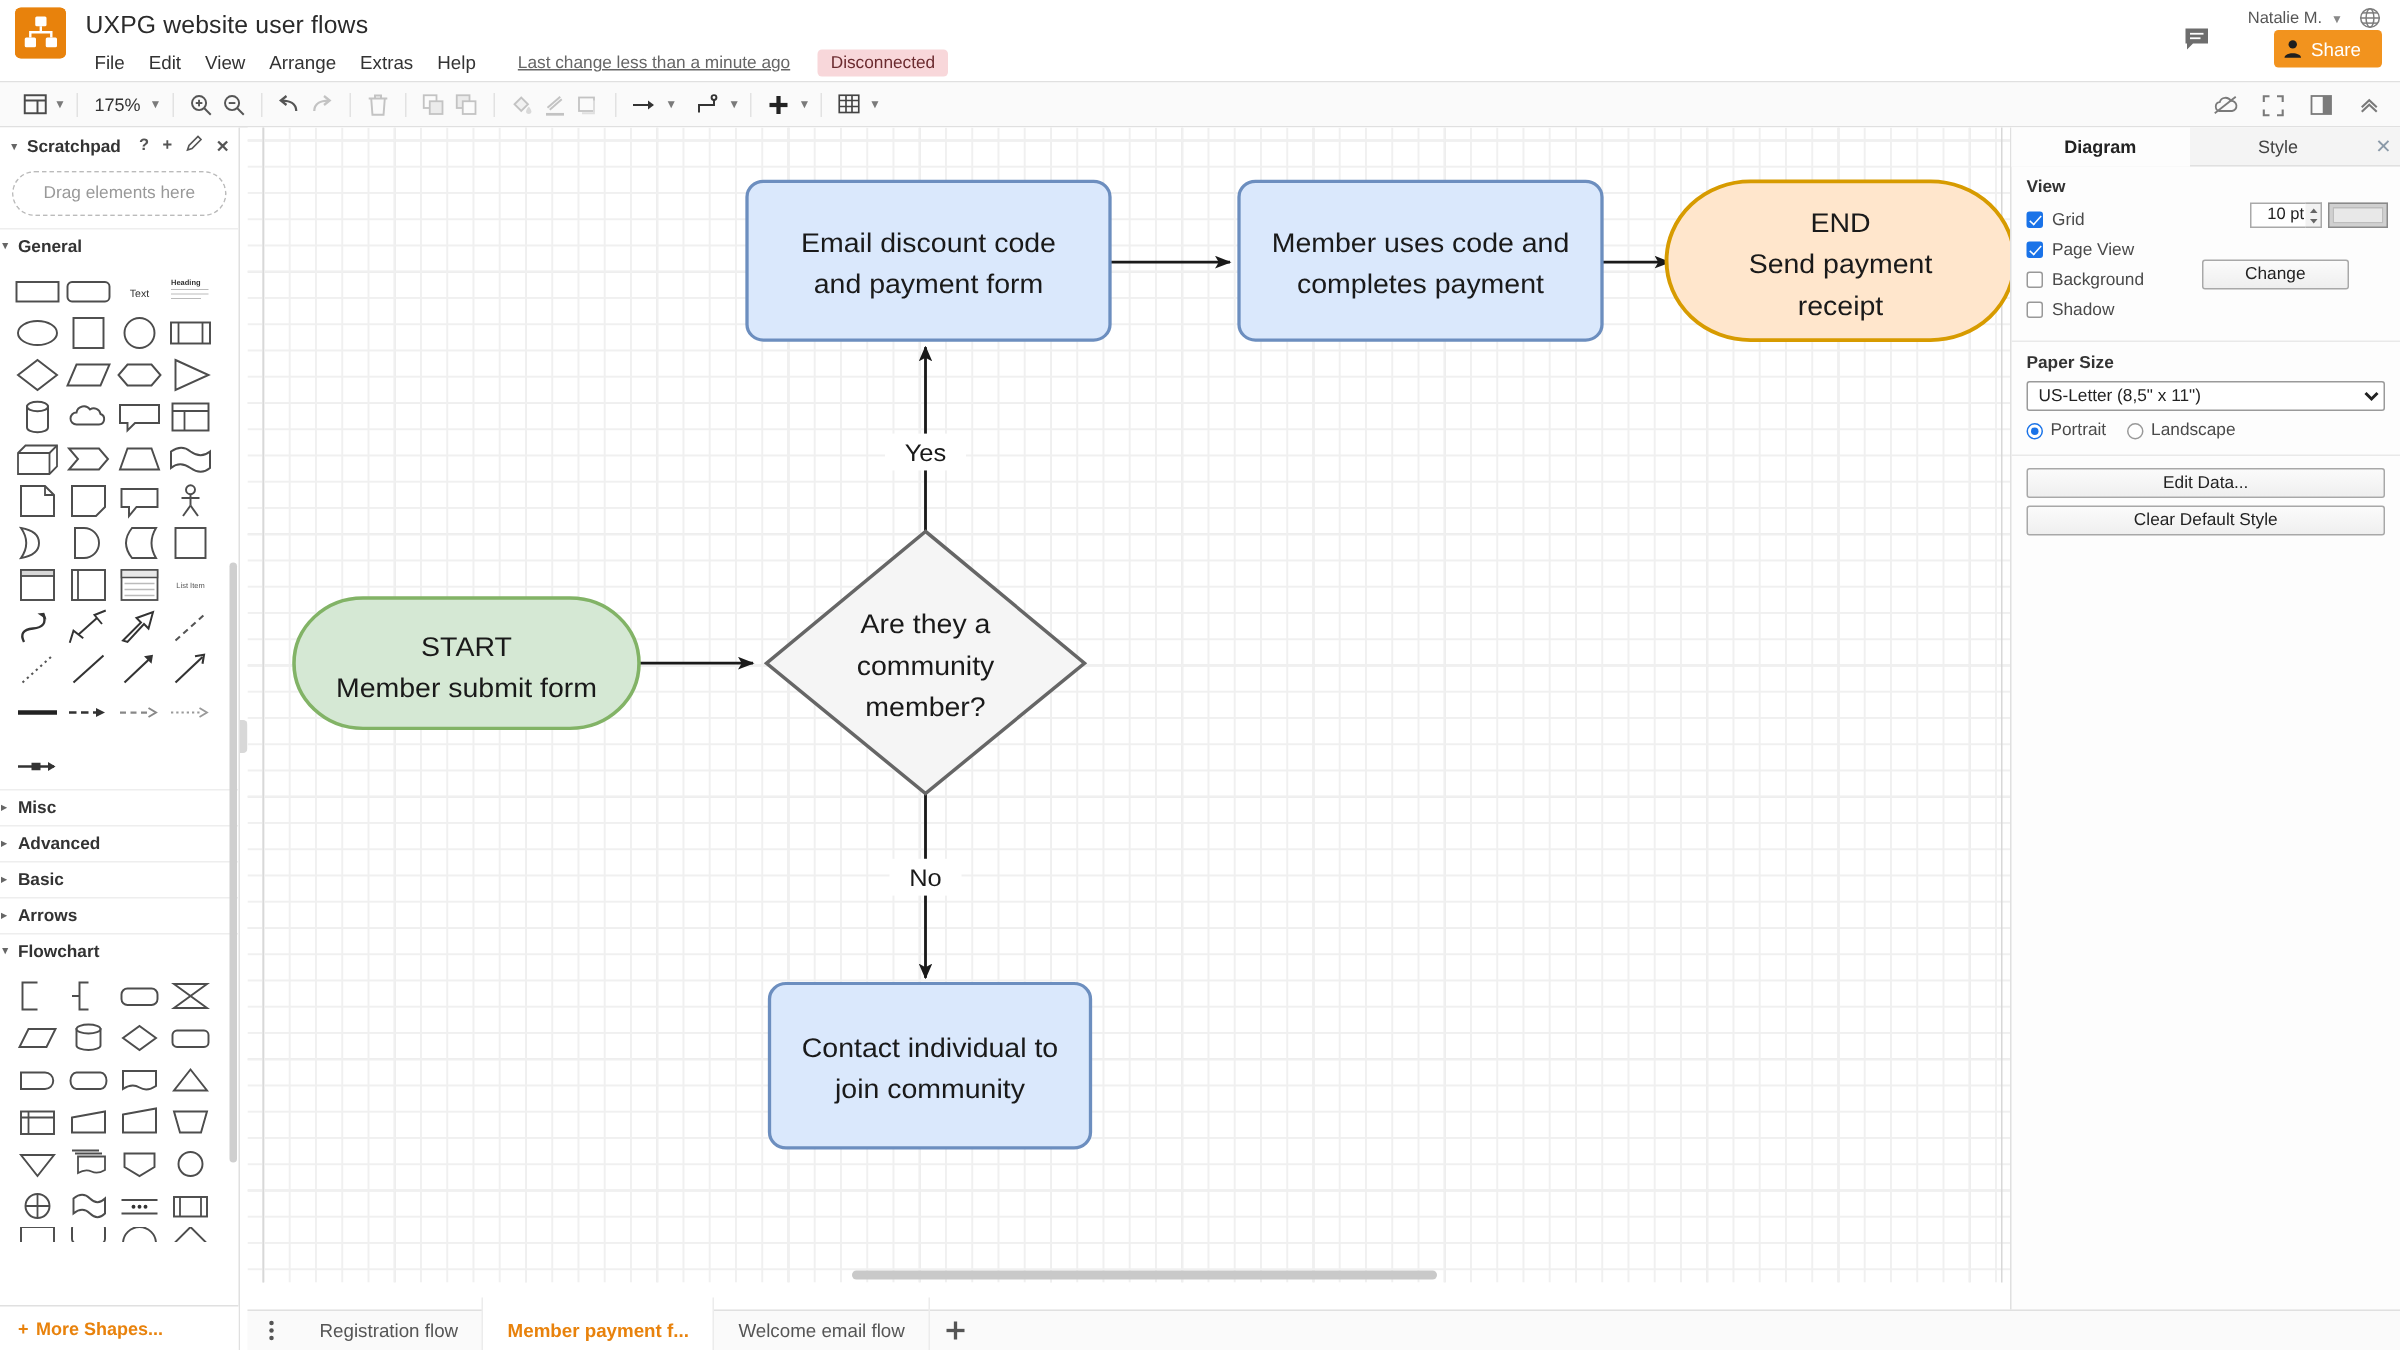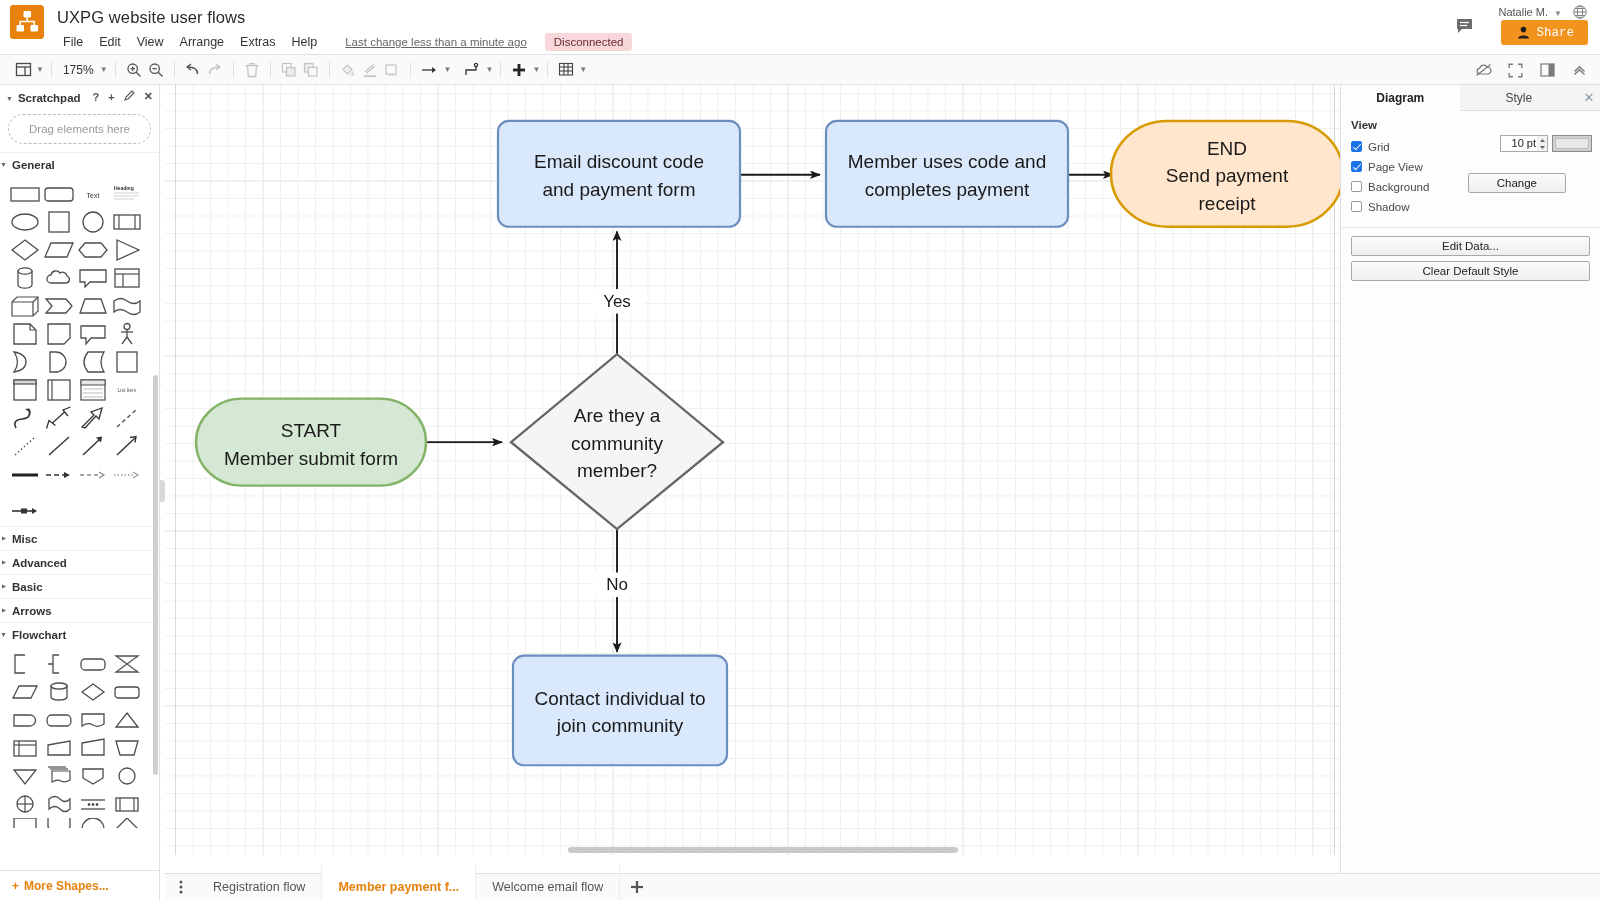--- a/index.html
+++ b/index.html
@@ -48,21 +48,21 @@
     position: absolute; right: 38px; top: 6px; font-size: 11px; color: #555;
     cursor: pointer; white-space: nowrap;
   }
   #globe-icon { position: absolute; right: 12px; top: 4px; cursor: pointer; }
   #comment-icon {
     position: absolute; right: 126px; top: 18px; cursor: pointer;
   }
   #share-btn {
     position: absolute; right: 12px; top: 20px; height: 25px;
     background: #f2931e; color: #fff; border: none; border-radius: 3px;
-    font-size: 12.5px; font-family: Liberation Mono, monospace; padding: 0 14px 0 16px;
+    font-size: 12.5px; font-family: Liberation Sans, sans-serif; padding: 0 14px 0 6px;
     display: flex; align-items: center; gap: 6px; cursor: pointer;
   }
 
   
   #toolbar {
     position: absolute; left: 0; top: 55px; width: 1600px; height: 30px;
     background: #fafafa; border-bottom: 1px solid #e0e0e0;
     display: flex; align-items: center; padding-left: 12px;
   }
   .tb-btn {
@@ -1118,20 +1118,36 @@
         <span class="rp-label">Background</span>
       </div>
       <div id="bg-change-btn">Change</div>
       <div class="rp-row">
         <span class="cb"></span>
         <span class="rp-label">Shadow</span>
       </div>
     </div>
 
 
+    <div class="rp-section">
+      <div class="rp-title">Paper Size</div>
+      <select id="paper-select">
+        <option>US-Letter (8,5" x 11")</option>
+      </select>
+      <div class="radio-row">
+        <span style="display:flex;align-items:center;">
+          <span class="rd on"></span>
+          <span class="rp-label">Portrait</span>
+        </span>
+        <span style="display:flex;align-items:center;">
+          <span class="rd"></span>
+          <span class="rp-label">Landscape</span>
+        </span>
+      </div>
+    </div>
 
     <div class="rp-section" style="border-bottom:none;">
       <div class="panel-btn">Edit Data...</div>
       <div class="panel-btn">Clear Default Style</div>
     </div>
   </div>
 
   <div id="tabbar">
     <div id="tab-menu-dots">
       <svg width="4" height="16" viewBox="0 0 4 16">

